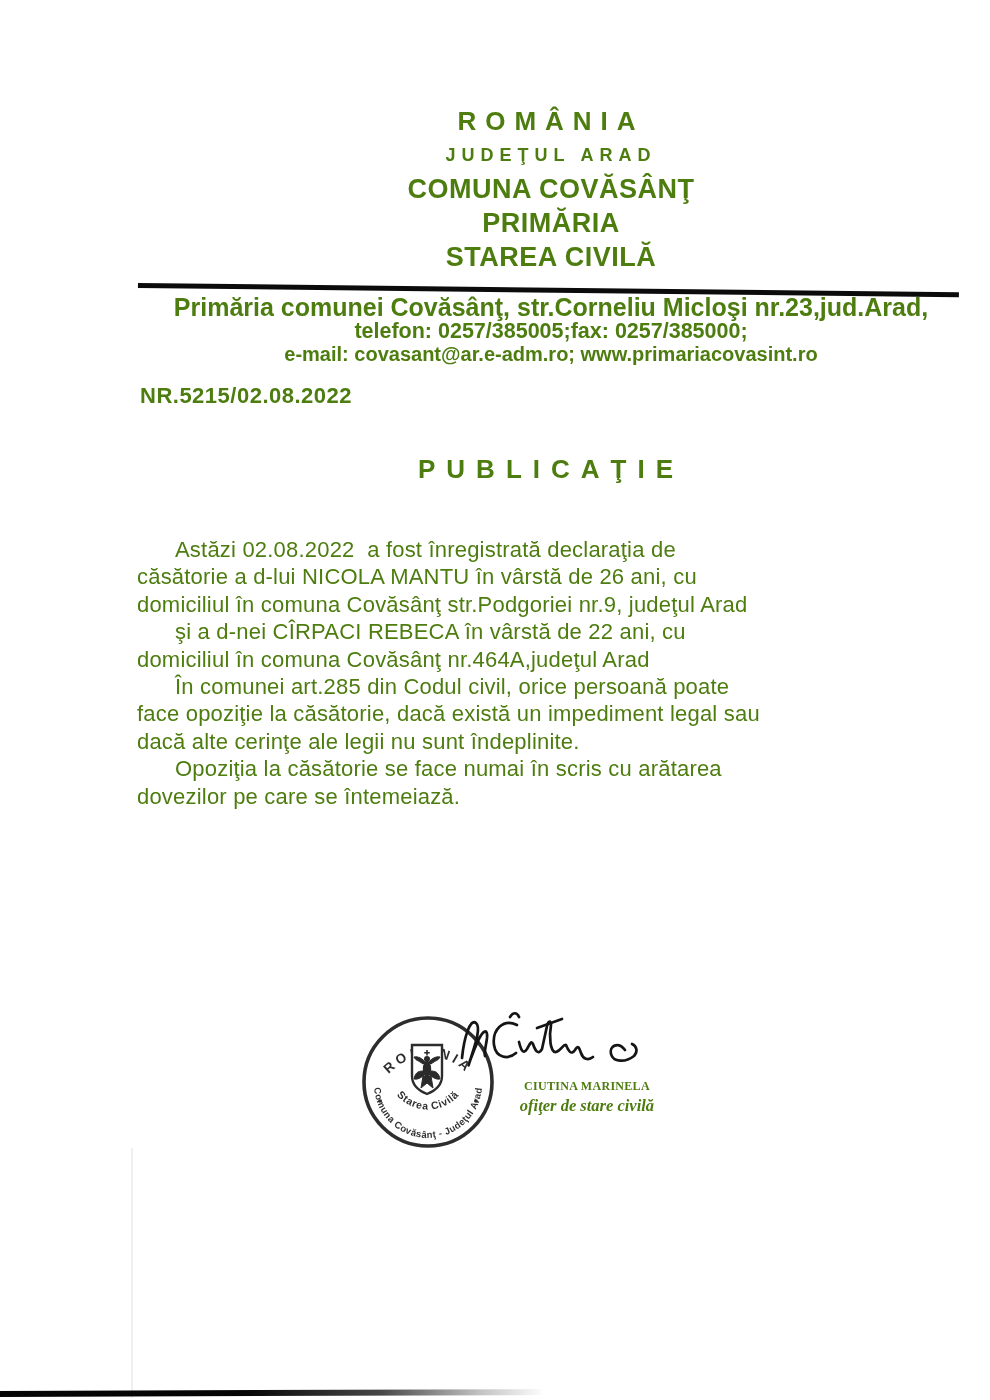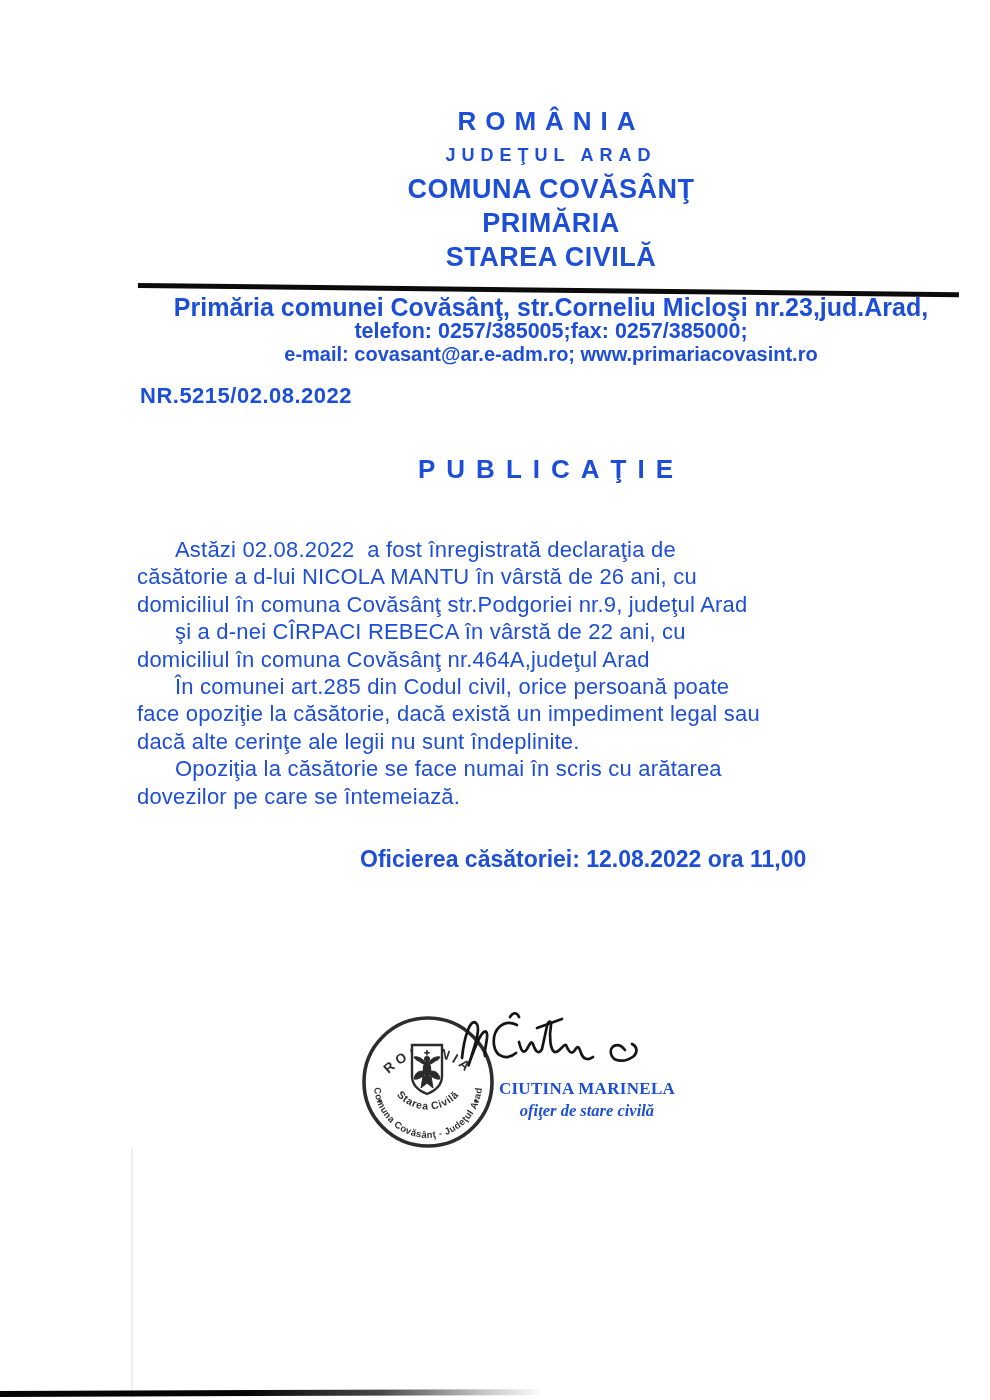--- a/index.html
+++ b/index.html
@@ -7,21 +7,21 @@
     padding: 0;
     background: #ffffff;
   }
   #page {
     position: relative;
     width: 990px;
     height: 1400px;
     background: #ffffff;
     overflow: hidden;
     font-family: "Liberation Sans", sans-serif;
-    color: #1d4ed8;
+    color: #4d7c0f;
   }
   .abs { position: absolute; }
 
   
   .letterhead {
     top: 104px; left: 140px; width: 822px;
     text-align: center;
     font-weight: 700;
     line-height: 34px;
   }
@@ -97,21 +97,21 @@
 
   .signature-svg { top: 1000px; left: 455px; }
 
   .sig-caption {
     top: 1079px; left: 492px; width: 190px;
     text-align: center;
   }
   .sig-name {
     font-family: "Liberation Serif", serif;
     font-weight: 700;
-    font-size: 17px;
+    font-size: 12px;
     letter-spacing: 0.3px;
     white-space: nowrap;
   }
   .sig-role {
     font-family: "Liberation Serif", serif;
     font-style: italic;
     font-weight: 700;
     font-size: 16.5px;
     white-space: nowrap;
     margin-top: 2px;
@@ -163,21 +163,20 @@
     <div class="body-line">domiciliul în comuna Covăsânţ str.Podgoriei nr.9, judeţul Arad</div>
     <div class="body-line indent">şi a d-nei CÎRPACI REBECA în vârstă de 22 ani, cu</div>
     <div class="body-line">domiciliul în comuna Covăsânţ nr.464A,judeţul Arad</div>
     <div class="body-line indent">În comunei art.285 din Codul civil, orice persoană poate</div>
     <div class="body-line">face opoziţie la căsătorie, dacă există un impediment legal sau</div>
     <div class="body-line">dacă alte cerinţe ale legii nu sunt îndeplinite.</div>
     <div class="body-line indent">Opoziţia la căsătorie se face numai în scris cu arătarea</div>
     <div class="body-line">dovezilor pe care se întemeiază.</div>
   </div>
 
-  <div class="abs ceremony">Oficierea căsătoriei: 12.08.2022 ora 11,00</div>
 
 
   <svg class="abs stamp-svg" width="136" height="136" viewBox="0 0 136 136" aria-hidden="true">
     <g opacity="0.93">
       <circle cx="68" cy="68" r="64" fill="none" stroke="#1e1e1e" stroke-width="3.6"></circle>
       <defs>
         <path id="arcTop" d="M 18,80 A 52,52 0 0 1 118,80" fill="none"></path>
         <path id="arcBottomOuter" d="M 14,70 A 54,54 0 0 0 122,70" fill="none"></path>
         <path id="arcBottomInner" d="M 30,70 A 41,41 0 0 0 106,70" fill="none"></path>
       </defs>

